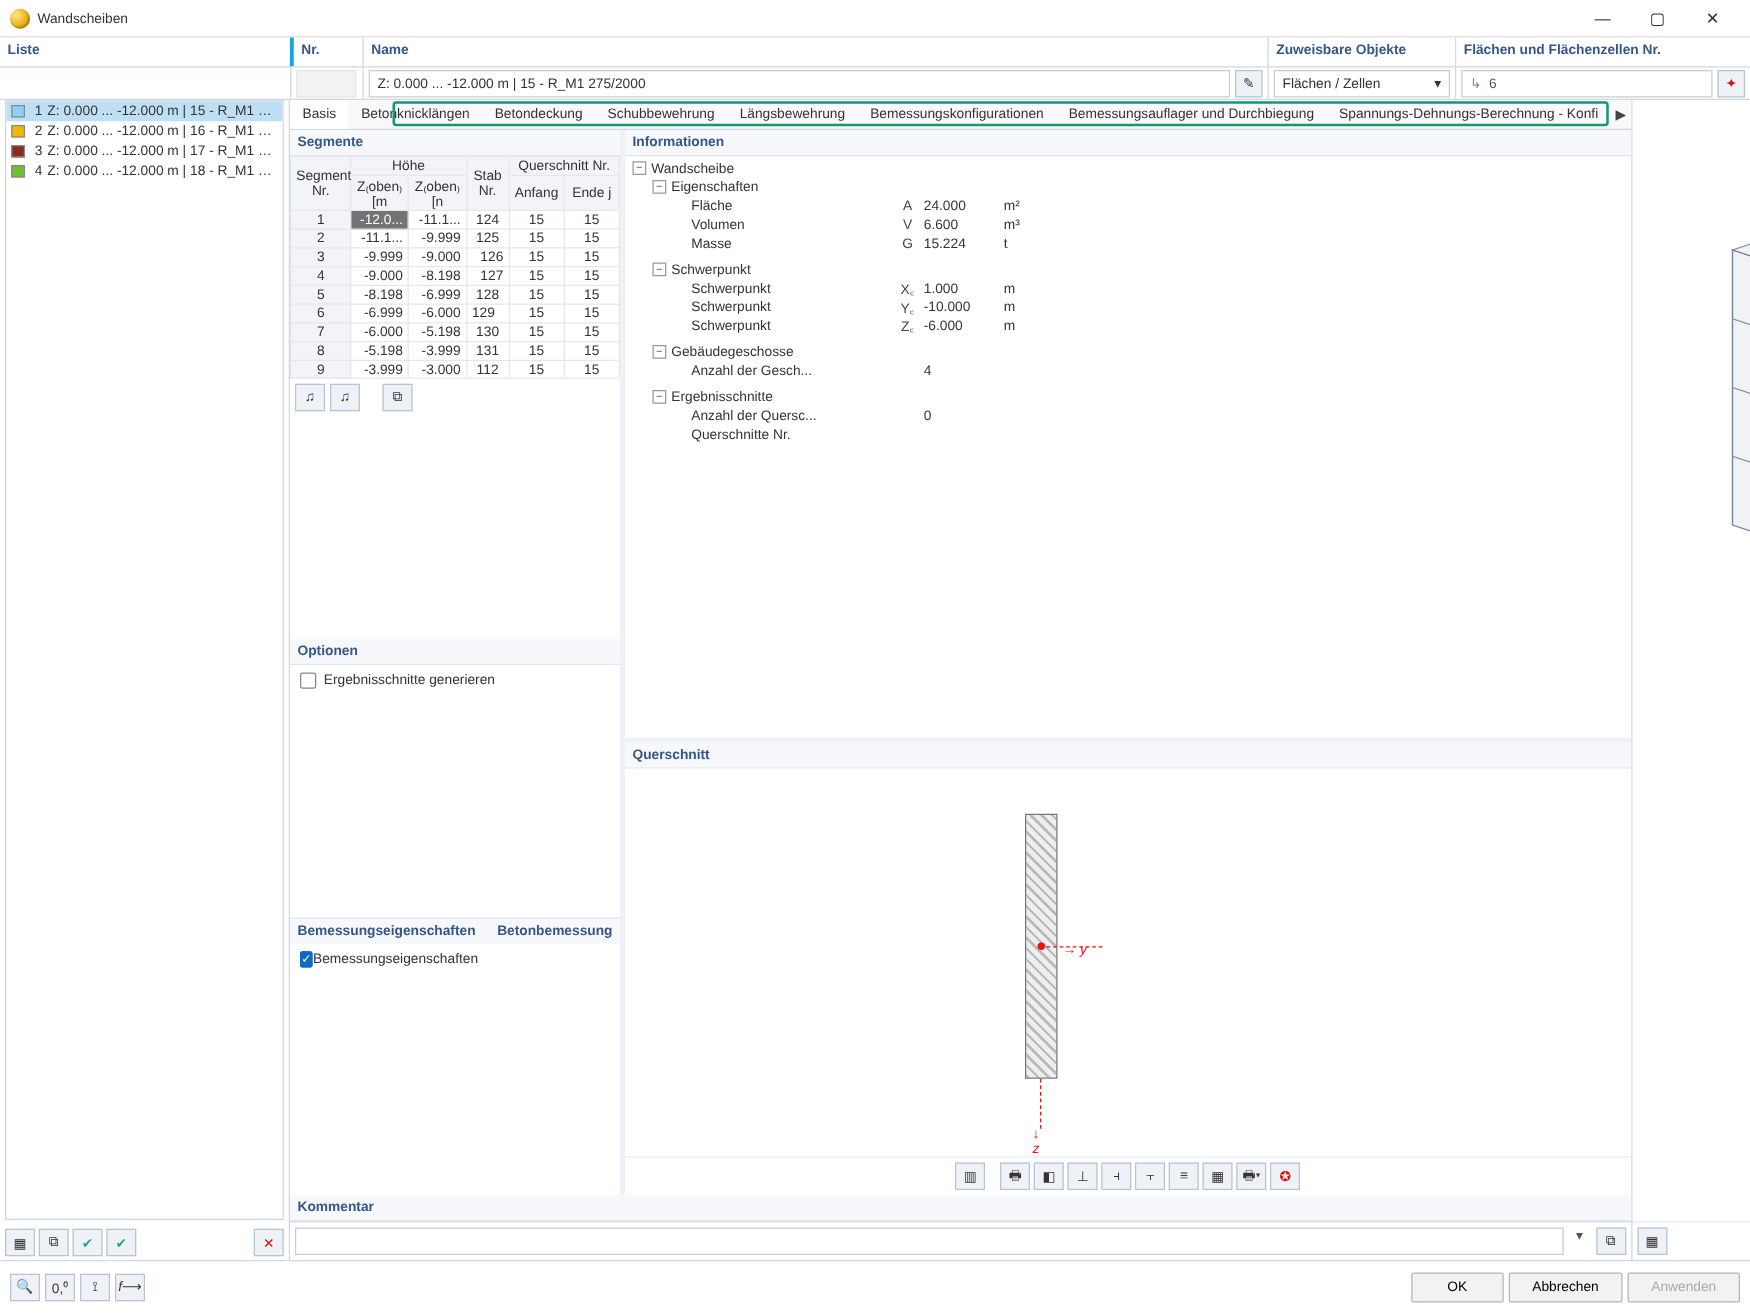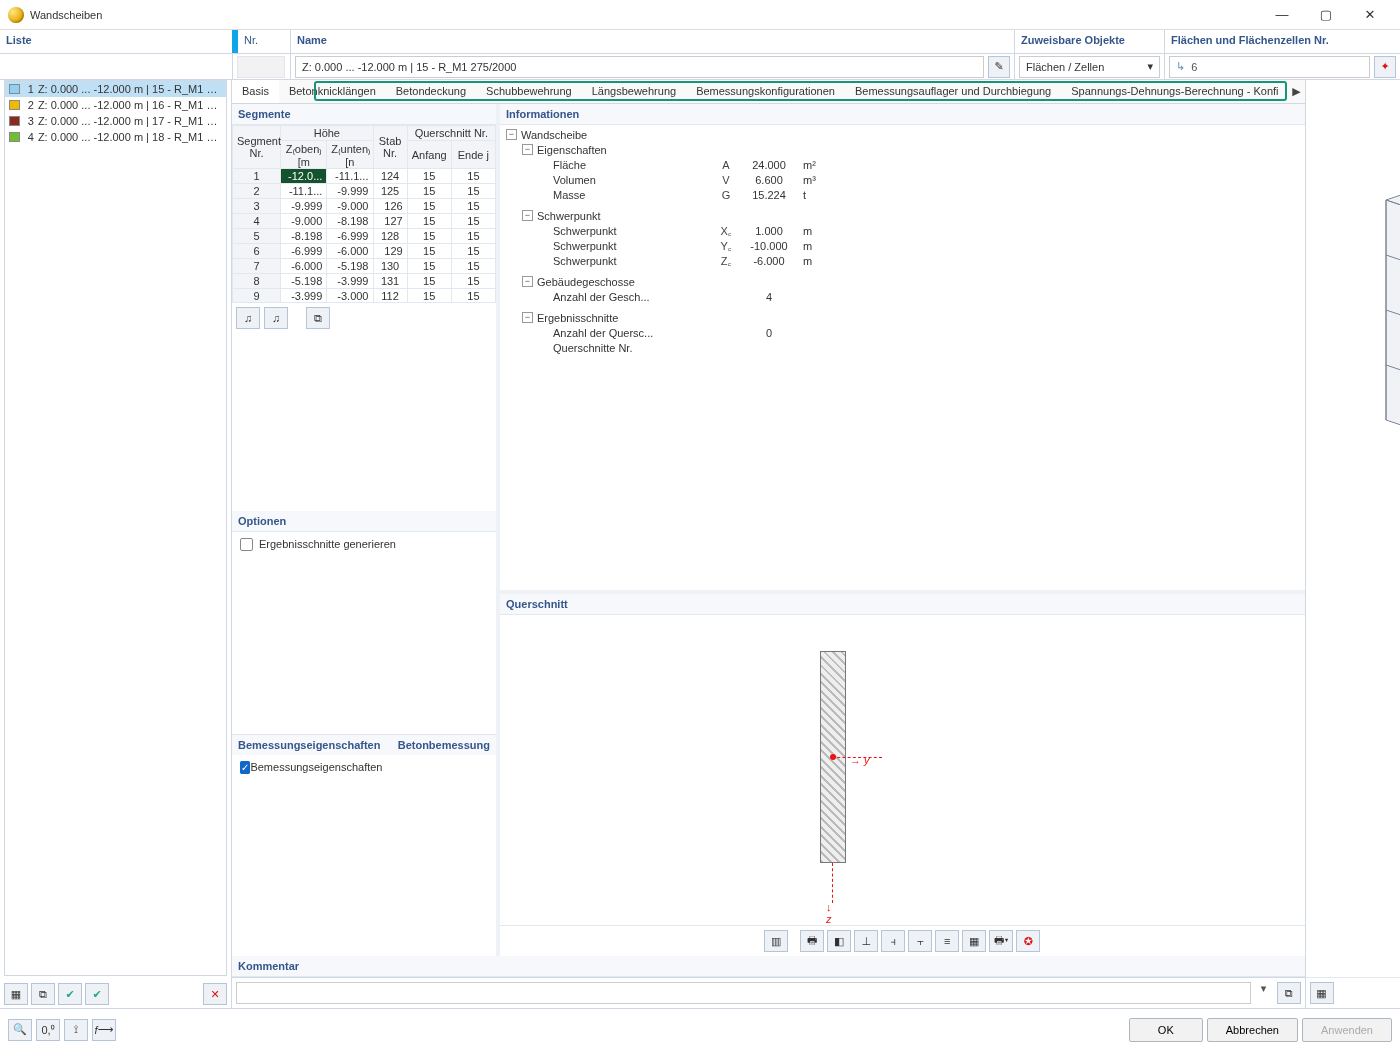--- a/index.html
+++ b/index.html
@@ -3,21 +3,21 @@
 <meta charset="utf-8">
 <style>
   *{box-sizing:border-box;font-family:"Segoe UI",Tahoma,sans-serif;font-size:11px;margin:0;padding:0}
   body{background:#fff;color:#333;overflow:hidden}
   .titlebar{height:30px;display:flex;align-items:center;padding:0 8px;border-bottom:1px solid #ddd}
   .titlebar .ico{width:16px;height:16px;border-radius:50%;background:radial-gradient(circle at 30% 30%,#ffe680,#e6a500 70%);margin-right:6px;box-shadow:inset -1px -1px 2px rgba(0,0,0,.3)}
   .titlebar .spacer{flex:1}
   .winbtn{width:44px;height:30px;display:flex;align-items:center;justify-content:center;font-size:13px;color:#333}
   .subhead{height:24px;display:flex;align-items:stretch;border-bottom:1px solid #cfd8e3}
   .subhead .c1{width:232px;padding:4px 6px;color:#34568b;font-weight:600}
-  .subhead .c2{width:58px;padding:4px 6px;color:#34568b;font-weight:400;border-left:6px solid #0ea5e9}
+  .subhead .c2{width:58px;padding:4px 6px;color:#34568b;font-weight:700;border-left:3px solid #0ea5e9}
   .subhead .c3{flex:1;padding:4px 6px;color:#34568b;font-weight:600;border-left:1px solid #cfd8e3}
   .subhead .c4{width:150px;padding:4px 6px;color:#34568b;font-weight:600;border-left:1px solid #cfd8e3}
   .subhead .c5{width:236px;padding:4px 6px;color:#34568b;font-weight:600;border-left:1px solid #cfd8e3}
   .row2{height:26px;display:flex;align-items:center;border-bottom:1px solid #cfd8e3}
   .row2 .c1{width:232px}
   .row2 .c2{width:58px;border-left:1px solid #cfd8e3;height:100%;display:flex;align-items:center}
   .row2 .c2 .nrbox{background:#f2f2f2;height:22px;width:48px;margin:0 4px;border:1px solid #e5e5e5}
   .row2 .c3{flex:1;border-left:1px solid #cfd8e3;height:100%;display:flex;align-items:center;padding:0 4px}
   .row2 .c4{width:150px;border-left:1px solid #cfd8e3;height:100%;padding:0 4px;display:flex;align-items:center}
   .row2 .c5{width:236px;border-left:1px solid #cfd8e3;height:100%;padding:0 4px;display:flex;align-items:center}
@@ -42,33 +42,33 @@
   .tab.act{background:#fff;border-bottom:2px solid #fff}
   .tab-hl{position:absolute;left:82px;right:18px;top:1px;bottom:2px;border:2px solid #14967b;border-radius:3px;pointer-events:none}
   .tabs .arrow{width:16px;display:flex;align-items:center;justify-content:center;color:#444}
   .midrow{flex:1;display:flex;min-height:0}
   .segcol{width:268px;display:flex;flex-direction:column;border-right:4px solid #eef2f7}
   .sect-h{padding:4px 6px;color:#34568b;font-weight:600;background:#f6f8fb;border-bottom:1px solid #e2e8f0}
   .segtable{border-collapse:collapse;width:100%;table-layout:fixed}
   .segtable th,.segtable td{border:1px solid #e2e8f0;height:15px;padding:0 4px;text-align:right;font-weight:normal;background:#fff}
   .segtable th{background:#f2f4f7;text-align:center}
   .segtable td.idx{text-align:center;background:#f2f4f7}
-  .segtable td.selcell{background:#14532d;color:#fff}
+  .segtable td.selcell{background:#737373;color:#fff}
   .segscroll{flex:1;overflow:auto}
   .tbrow{display:flex;gap:4px;padding:4px;border-top:1px solid #e2e8f0}
   .optcol .chk{display:flex;align-items:center;gap:6px;padding:6px 8px}
   .chkbox{width:13px;height:13px;border:1px solid #888;border-radius:2px}
   .chkbox.on{background:#1068c9;border-color:#1068c9;color:#fff;text-align:center;line-height:11px;font-size:10px}
   .infocol{flex:1;display:flex;flex-direction:column}
   .infotree{flex:1;overflow:auto;padding:2px 0}
   .trow{display:flex;align-items:center;height:15px;padding-left:6px}
   .trow .tog{width:11px;height:11px;border:1px solid #999;margin-right:4px;text-align:center;line-height:9px;font-size:9px;color:#555}
   .trow .lbl{flex:0 0 160px}
   .trow .sym{width:26px;text-align:center;color:#444}
-  .trow .val{width:60px;text-align:center}
+  .trow .val{width:60px;text-align:left}
   .trow .un{width:30px;padding-left:4px}
   .trow .pad{display:inline-block}
   .qs-sec{display:flex;flex-direction:column;border-top:4px solid #eef2f7}
   .qs-body{flex:1;position:relative;background:#fff;min-height:310px}
   .xsrect{position:absolute;left:320px;top:36px;width:26px;height:212px;background:repeating-linear-gradient(45deg,#bbb 0 2px,#eee 2px 6px);border:1px solid #777}
   .yarrow{position:absolute;left:350px;top:139px;color:#e11;font-style:italic}
   .yline{position:absolute;left:332px;top:142px;width:50px;border-top:1px dashed #e11}
   .ydot{position:absolute;left:330px;top:139px;width:6px;height:6px;border-radius:50%;background:#e11}
   .zline{position:absolute;left:332px;top:248px;height:40px;border-left:1px dashed #e11}
   .zarrow{position:absolute;left:326px;top:286px;color:#e11;font-style:italic}
@@ -199,21 +199,21 @@
               <tr>
                   <th rowspan="2">Segment
 Nr.</th>
                   <th colspan="2">Höhe</th>
                   <th rowspan="2">Stab
 Nr.</th>
                   <th colspan="2">Querschnitt Nr.</th>
                 </tr>
               <tr>
                   <th>Z₍oben₎ [m</th>
-                  <th>Z₍unten₎ [n</th>
+                  <th>Z₍oben₎ [n</th>
                   <th>Anfang</th>
                   <th>Ende j</th>
                 </tr>
             </thead>
             <tbody id="segbody">
                 <tr>
                   <td class="idx">1</td>
                   <td class="selcell">-12.0...</td>
                   <td>-11.1...</td>
                   <td style="text-align:center">124</td>
@@ -249,21 +249,21 @@
                   <td class="">-8.198</td>
                   <td>-6.999</td>
                   <td style="text-align:center">128</td>
                   <td style="text-align:center">15</td>
                   <td style="text-align:center">15</td>
                 </tr>
                 <tr>
                   <td class="idx">6</td>
                   <td class="">-6.999</td>
                   <td>-6.000</td>
-                  <td style="text-align:right">129</td>
+                  <td style="text-align:left">129</td>
                   <td style="text-align:center">15</td>
                   <td style="text-align:center">15</td>
                 </tr>
                 <tr>
                   <td class="idx">7</td>
                   <td class="">-6.000</td>
                   <td>-5.198</td>
                   <td style="text-align:center">130</td>
                   <td style="text-align:center">15</td>
                   <td style="text-align:center">15</td>

